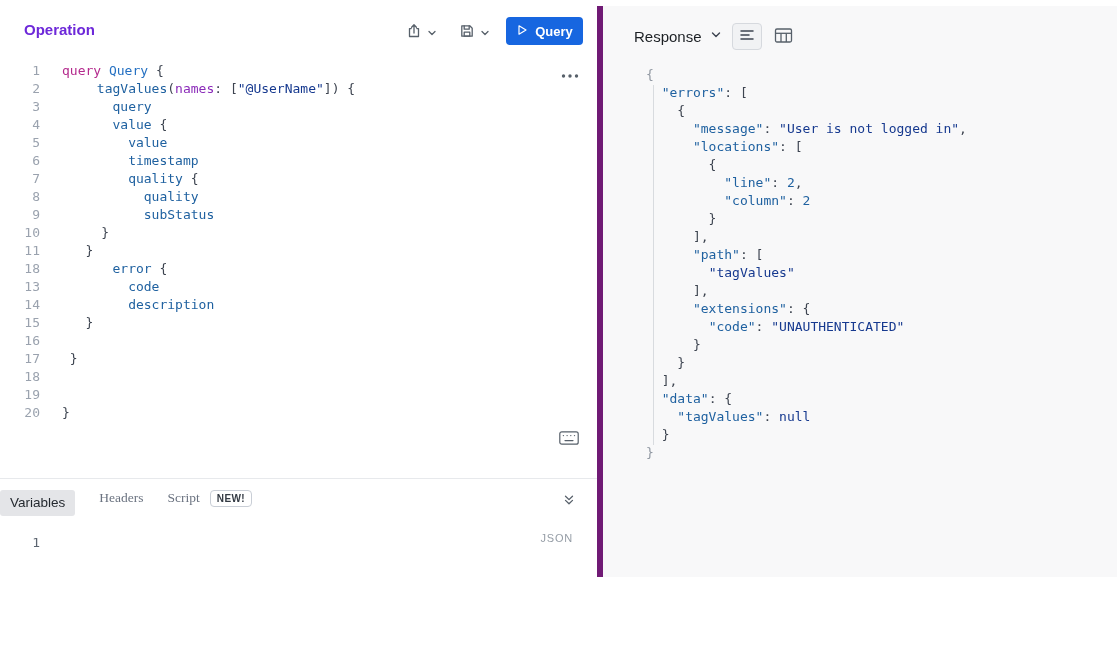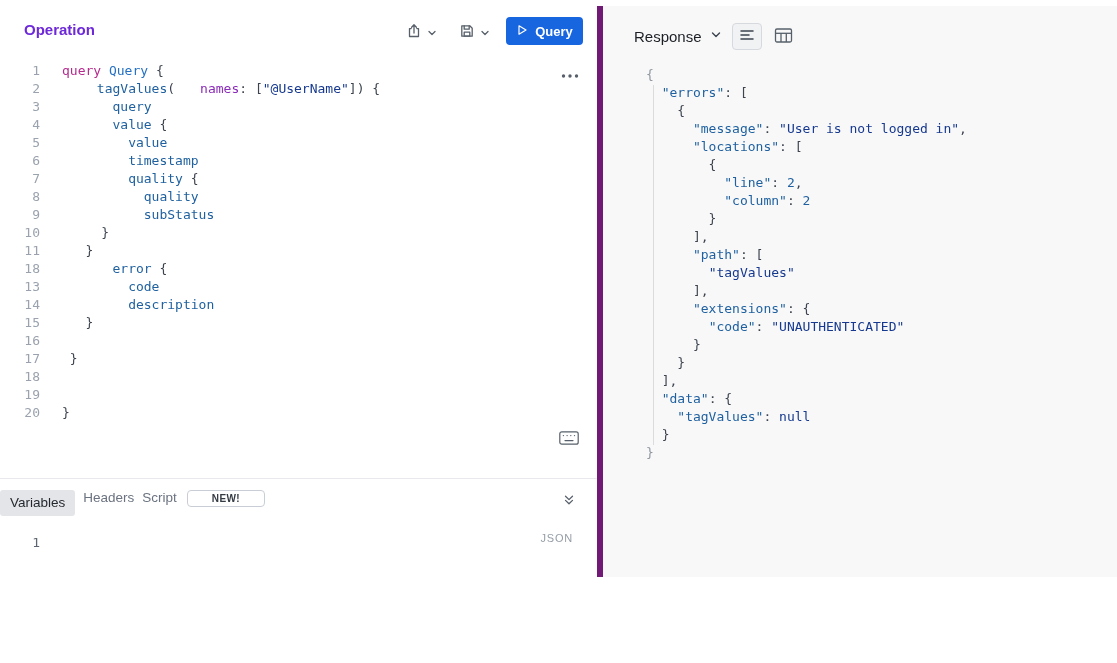--- a/index.html
+++ b/index.html
@@ -30,36 +30,36 @@
   .code-line { display:flex; height:18px; line-height:18px; white-space:pre;
                font-family:"DejaVu Sans Mono","Liberation Mono",monospace; font-size:13px; }
   .gutter-num { flex:none; width:40px; text-align:right; color:#9aa2ae; }
   .line-content { padding-left:22px; }
   .no-gutter .line-content { padding-left:0; }
 
   .tok-p    { color:#3d4450; }
   .tok-kw   { color:#b42a8d; }
   .tok-def  { color:#2470c2; }
   .tok-fld  { color:#1f61a0;margin-left:27px; }
-  .tok-arg  { color:#8b2bb9;margin-left:25px; }
+  .tok-arg  { color:#8b2bb9; }
   .tok-str  { color:#16398f; }
   .tok-num  { color:#1f61a0; }
   .tok-key  { color:#1f61a0; }
   .tok-null { color:#16398f; }
   .tok-brace{ color:#9097a1; }
 
   
   .bottom-panel { position:absolute; left:0; top:478px; width:597px; height:185px; background:#ffffff;
                   border-top:1px solid #e7e9ec; }
   .tabs-row { position:absolute; left:0; top:11px; display:flex; align-items:flex-start; height:26px; }
   .tab { font-size:13.5px; color:#6b7380; cursor:pointer; }
   .tab.active { background:#e4e5e8; color:#24292f; border-radius:3px; padding:0 10px; height:26px;
                 line-height:26px; }
-  .tab + .tab { margin-left:8px; }
-  .new-badge { margin-left:10px; border:1px solid #c9ced6; border-radius:4px; padding:2px 24px;
+  .tab + .tab { margin-left:24px;font-family:Liberation Serif, serif; }
+  .new-badge { margin-left:10px; border:1px solid #c9ced6; border-radius:4px; padding:2px 6px;
                font-size:10px; font-weight:700; letter-spacing:0.4px; color:#343b44; }
   .collapse-btn { position:absolute; left:560px; top:14px; width:18px; height:18px; display:flex;
                   align-items:center; justify-content:center; cursor:pointer; }
   .vars-editor { position:absolute; left:0; top:55px; width:597px; }
   .vars-editor .gutter-num { color:#5c6570; }
   .json-label { position:absolute; right:24px; top:53px; font-size:11px; letter-spacing:0.8px;
                 color:#959da6; }
 
   
   .right-panel { position:absolute; left:597px; top:0; width:520px; height:571px; background:#f8f8f9;

